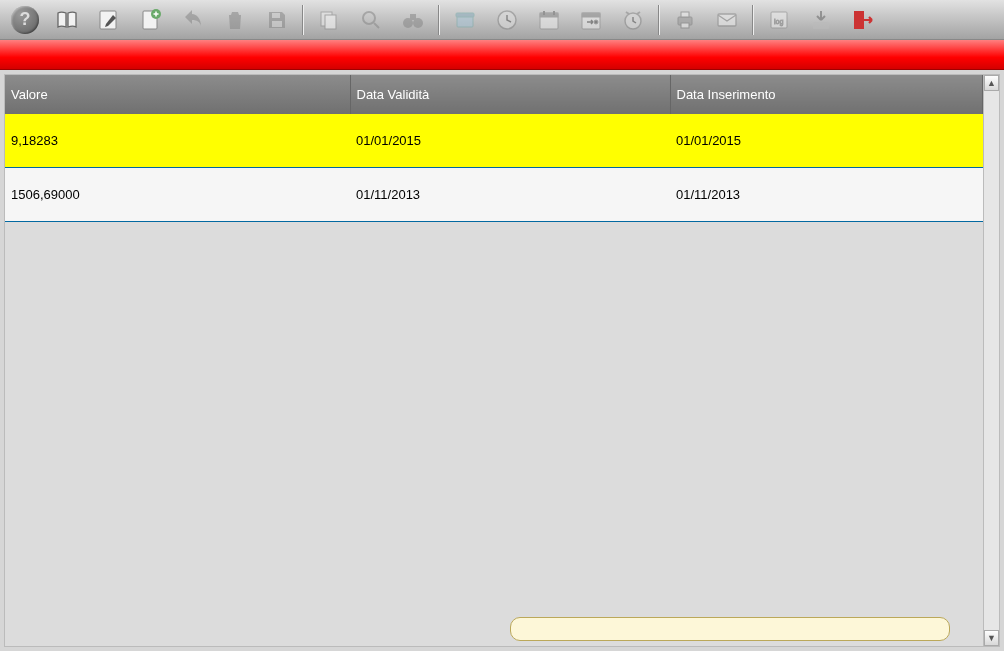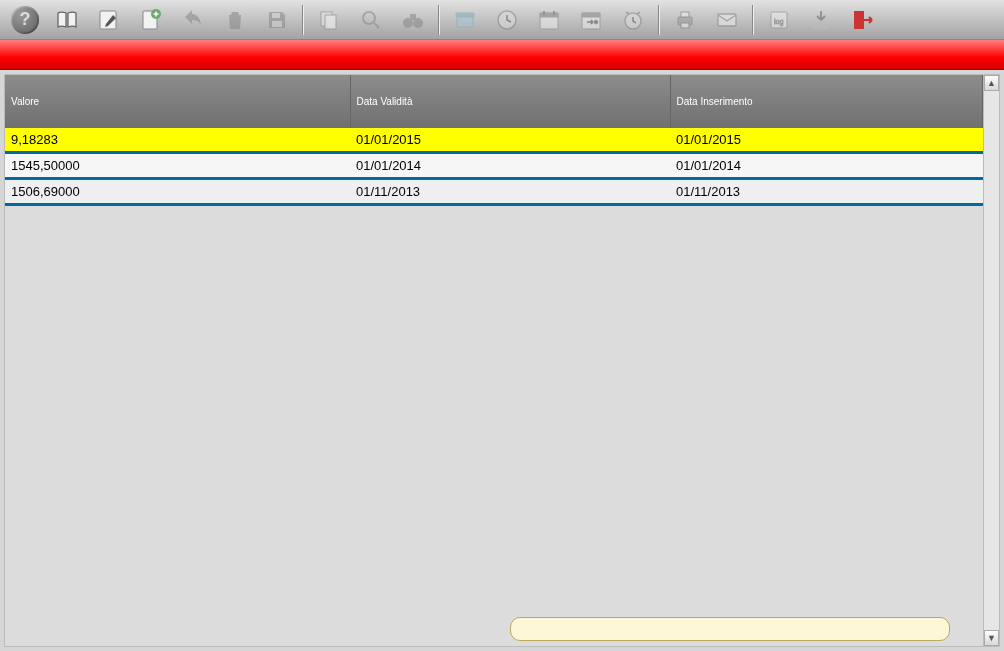--- a/index.html
+++ b/index.html
@@ -65,29 +65,29 @@
   table{
     border-collapse:collapse;
     width:100%;
     table-layout:fixed;
   }
   thead th{
     background: linear-gradient(#8c8c8c,#707070);
     color:#fff;
     font-weight:normal;
     text-align:left;
-    padding:21px 6px;
-    font-size:10px;
+    padding:12px 6px;
+    font-size:13px;
     border-right:1px solid #666;
     height:22px;
   }
   tbody td{
-    padding:4px 6px;
+    padding:19px 6px;
     font-size:13px;
-    border-bottom:3px solid #0369a1;
+    border-bottom:1px solid #0369a1;
     height:20px;
     white-space:nowrap; overflow:hidden;
   }
   tbody tr{background:#efefef;}
   tbody tr:nth-child(even){background:#f6f6f6;}
   tbody tr.sel{background:#ffff00;}
   
   .vscroll{
     width:16px;
     background:#e6e6e6;
@@ -291,25 +291,20 @@
           <th>Data Inserimento</th>
         </tr>
       </thead>
       <tbody id="tbody">
           <tr class="sel">
             <td>9,18283</td>
             <td>01/01/2015</td>
             <td>01/01/2015</td>
           </tr>
           <tr>
-            <td>1545,50000</td>
-            <td>01/01/2014</td>
-            <td>01/01/2014</td>
-          </tr>
-          <tr>
             <td>1506,69000</td>
             <td>01/11/2013</td>
             <td>01/11/2013</td>
           </tr>
         </tbody>
     </table>
   </div>
   <div class="vscroll">
     <div class="sbtn">▲</div>
     <div class="strack"></div>

